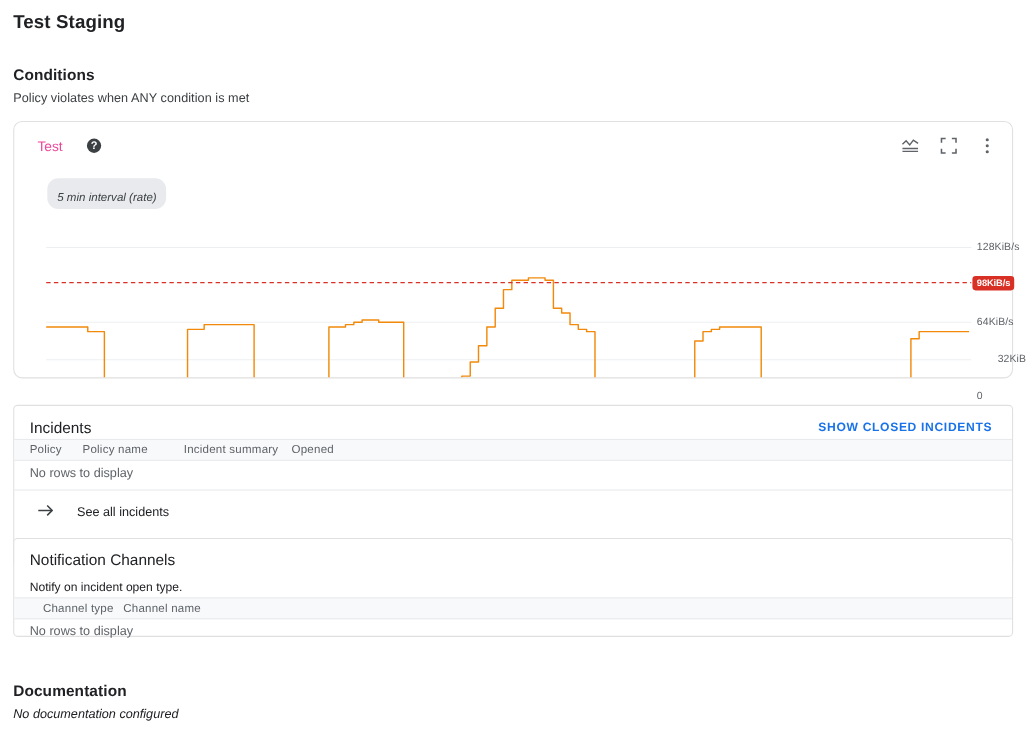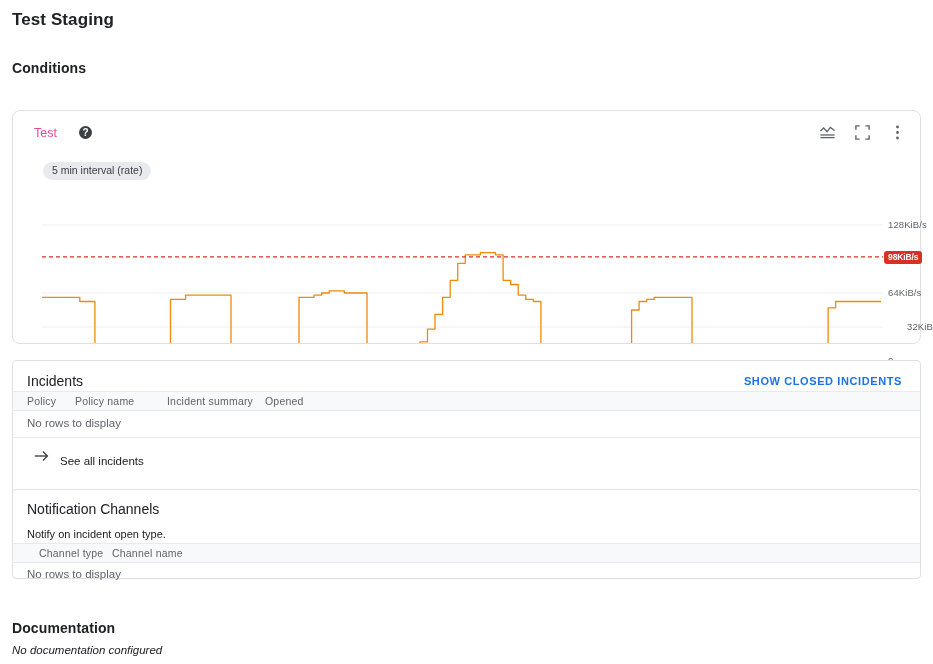--- a/index.html
+++ b/index.html
@@ -55,22 +55,22 @@
   .chart-actions {
     position: absolute; right: 14px; top: 13px;
     display: flex; align-items: center; gap: 18px;
   }
   .chart-actions .act { width: 17px; height: 17px; cursor: pointer; color: #5f6368; }
   .chart-actions svg { display: block; }
 
   .interval-chip {
     position: absolute; left: 30px; top: 51px;
     background: #e8eaed; color: #3c4043;
-    border-radius: 10px; padding: 3px 9px 4px 9px;
-    font-size: 10.5px; line-height: 1;
+    border-radius: 10px; padding: 13px 9px 4px 9px;
+    font-size: 10.5px; line-height: 1; font-style: italic;
   }
 
   .plot-wrap { position: absolute; left: 0; top: 62px; width: 909px; height: 170px; }
   .plot-svg { display: block; }
 
   .yaxis-label {
     position: absolute; font-size: 9.5px; color: #5f6368;
     letter-spacing: 0.1px;
   }
   .threshold-pill {
@@ -99,21 +99,21 @@
     height: 20px; align-items: center;
   }
   .th {
     font-size: 10.5px; color: #5f6368; letter-spacing: 0.2px;
   }
   .empty-row {
     font-size: 11.5px; color: #5f6368;
   }
   .row-divider { border-top: 1px solid #e8eaed; }
   .see-all {
-    display: flex; align-items: flex-end; gap: 9px;
+    display: flex; align-items: center; gap: 19px;
     font-size: 11.5px; color: #202124; cursor: pointer;
   }
   .arrow-icon { color: #3c4043; }
 
   .notify-sub { font-size: 11px; color: #202124; }
 
   .doc-head { position: absolute; left: 12px; top: 620px; }
   .doc-text {
     position: absolute; left: 12px; top: 644px;
     font-size: 11.5px; font-style: italic; color: #202124;
@@ -126,20 +126,21 @@
   }
 </style>
 </head>
 <body>
 
 <div class="page">
 
   <div class="page-title">Test Staging</div>
 
   <div class="conditions-head section-heading">Conditions</div>
+  <div class="conditions-sub section-sub">Policy violates when ANY condition is met</div>
 
   <div class="chart-card">
     <div class="chart-card-header">
       <div class="chart-title">Test</div>
       <div class="help-icon">?</div>
       <div class="chart-actions">
         <div class="act">
           <svg viewBox="0 0 18 18" width="17" height="17" fill="none" stroke="#5f6368" stroke-width="1.4">
             <path d="M1.5 7.5 L5 4.2 L8.5 8.2 L12 3.6 L16.5 6.8"></path>
             <line x1="1.5" y1="11.6" x2="16.5" y2="11.6"></line>
@@ -197,21 +198,21 @@
           <div class="xaxis-label" style="left: 493.636px; top: 194px;">10:30</div>
           <div class="xaxis-label" style="left: 565.909px; top: 194px;">10:35</div>
           <div class="xaxis-label" style="left: 638.182px; top: 194px;">10:40</div>
           <div class="xaxis-label" style="left: 710.455px; top: 194px;">10:45</div>
           <div class="xaxis-label" style="left: 782.727px; top: 194px;">10:50</div>
           <div class="xaxis-label" style="left: 855px; top: 194px;">10:55</div>
         </div>
     </div>
   </div>
 
-  <div class="card" id="incidents-card" style="top:360px; height:148px;">
+  <div class="card" id="incidents-card" style="top:368px; height:148px;">
     <div class="card-title" style="position:absolute; left:14px; top:12px;">Incidents</div>
     <div class="show-closed" style="top: 14px; color: rgb(26, 115, 232);">SHOW CLOSED INCIDENTS</div>
 
     <div class="table-head" style="position:absolute; left:0; top:30px; width:100%;">
       <div class="th" style="margin-left:14px; width:48px;">Policy</div>
       <div class="th" style="width:73px;">Policy name</div>
       <div class="th" style="width:98px;margin-left:19px;">Incident summary</div>
       <div class="th">Opened</div>
     </div>
 

